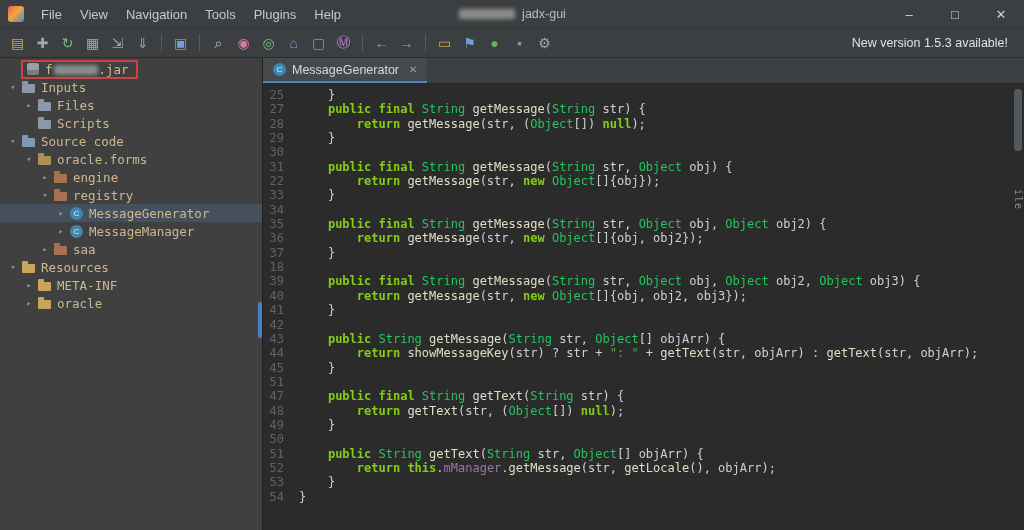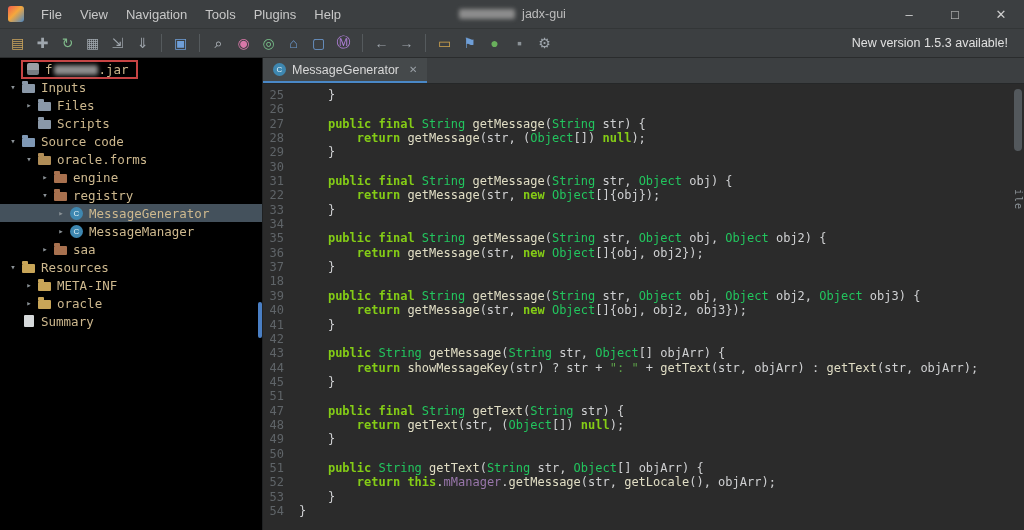--- a/index.html
+++ b/index.html
@@ -23,21 +23,21 @@
              color:#cfcfcf; font-size:13px; }
   
   .toolbar { height:30px; background:#3c3f41; border-top:1px solid #333637; border-bottom:1px solid #2a2c2d;
              display:flex; align-items:center; padding:0 6px; gap:2px; }
   .tb-icon { width:23px; height:23px; display:flex; align-items:center; justify-content:center;
              font-size:14px; color:#9fa6ad; border-radius:3px; }
   .tb-sep { width:1px; height:18px; background:#555a5d; margin:0 5px; }
   .new-version { margin-left:auto; color:#e0e0e0; font-size:12.5px; padding-right:10px;padding-left:20px; }
   
   .main { display:flex; height:472px; }
-  .tree-panel { width:263px; background:#000000; border-right:1px solid #1f2122; position:relative;
+  .tree-panel { width:263px; background:#404040; border-right:1px solid #1f2122; position:relative;
                 padding-top:2px; overflow:hidden; }
   .tree { font-family:"DejaVu Sans Mono", monospace; font-size:12.5px; color:#cdb88e; }
   .tree-row { height:18px; display:flex; align-items:center; white-space:nowrap; }
   .tree-row.selected { background:#44515c; }
   .chev { width:14px; flex-shrink:0; text-align:center; color:#8b9297; font-size:9px; }
   .t-ico { width:17px; flex-shrink:0; display:flex; justify-content:center; align-items:center; }
   .fold { width:13px; height:9px; background:var(--c,#b08d57); border-radius:1px; position:relative; margin-top:2px; }
   .fold::before { content:""; position:absolute; top:-3px; left:0; width:6px; height:3px;
                   background:var(--c,#b08d57); border-radius:1px 1px 0 0; }
   .clsico { width:13px; height:13px; border-radius:50%; background:#3e87b0; color:#dff0f6;
@@ -223,42 +223,34 @@
           </span>
           <span class="t-label">META-INF</span>
         </div>
         <div class="tree-row" style="padding-left: 22px;">
           <span class="chev">▸</span>
           <span class="t-ico">
             <span class="fold" style="--c: #c8a558;"></span>
           </span>
           <span class="t-label">oracle</span>
         </div>
-        <div class="tree-row" style="padding-left: 6px;">
-          <span class="chev"></span>
-          <span class="t-ico">
-            <span class="docico"></span>
-          </span>
-          <span class="t-label">Summary</span>
-        </div>
       </div>
     <div class="tree-thumb"></div>
   </div>
   <div class="editor-col">
     <div class="tabbar">
       <div class="tab">
         <span class="clsico">C</span>
         <span>MessageGenerator</span>
         <span class="tab-close">✕</span>
       </div>
     </div>
     <div class="editor">
       <div>
           <div class="code-row"><span class="gutter">25</span><span class="code"><span class="tok-p">    }</span></span></div>
-          <div class="code-row"><span class="gutter">26</span><span class="code"></span></div>
           <div class="code-row"><span class="gutter">27</span><span class="code"><span class="tok-p">    </span><span class="tok-k">public final </span><span class="tok-t">String</span><span class="tok-p"> </span><span class="tok-m">getMessage</span><span class="tok-p">(</span><span class="tok-t">String</span><span class="tok-p"> str) {</span></span></div>
           <div class="code-row"><span class="gutter">28</span><span class="code"><span class="tok-p">        </span><span class="tok-k">return</span><span class="tok-p"> </span><span class="tok-m">getMessage</span><span class="tok-p">(str, (</span><span class="tok-t">Object</span><span class="tok-p">[]) </span><span class="tok-k">null</span><span class="tok-p">);</span></span></div>
           <div class="code-row"><span class="gutter">29</span><span class="code"><span class="tok-p">    }</span></span></div>
           <div class="code-row"><span class="gutter">30</span><span class="code"></span></div>
           <div class="code-row"><span class="gutter">31</span><span class="code"><span class="tok-p">    </span><span class="tok-k">public final </span><span class="tok-t">String</span><span class="tok-p"> </span><span class="tok-m">getMessage</span><span class="tok-p">(</span><span class="tok-t">String</span><span class="tok-p"> str, </span><span class="tok-t">Object</span><span class="tok-p"> obj) {</span></span></div>
           <div class="code-row"><span class="gutter">22</span><span class="code"><span class="tok-p">        </span><span class="tok-k">return</span><span class="tok-p"> </span><span class="tok-m">getMessage</span><span class="tok-p">(str, </span><span class="tok-k">new</span><span class="tok-p"> </span><span class="tok-t">Object</span><span class="tok-p">[]{obj});</span></span></div>
           <div class="code-row"><span class="gutter">33</span><span class="code"><span class="tok-p">    }</span></span></div>
           <div class="code-row"><span class="gutter">34</span><span class="code"></span></div>
           <div class="code-row"><span class="gutter">35</span><span class="code"><span class="tok-p">    </span><span class="tok-k">public final </span><span class="tok-t">String</span><span class="tok-p"> </span><span class="tok-m">getMessage</span><span class="tok-p">(</span><span class="tok-t">String</span><span class="tok-p"> str, </span><span class="tok-t">Object</span><span class="tok-p"> obj, </span><span class="tok-t">Object</span><span class="tok-p"> obj2) {</span></span></div>
           <div class="code-row"><span class="gutter">36</span><span class="code"><span class="tok-p">        </span><span class="tok-k">return</span><span class="tok-p"> </span><span class="tok-m">getMessage</span><span class="tok-p">(str, </span><span class="tok-k">new</span><span class="tok-p"> </span><span class="tok-t">Object</span><span class="tok-p">[]{obj, obj2});</span></span></div>

